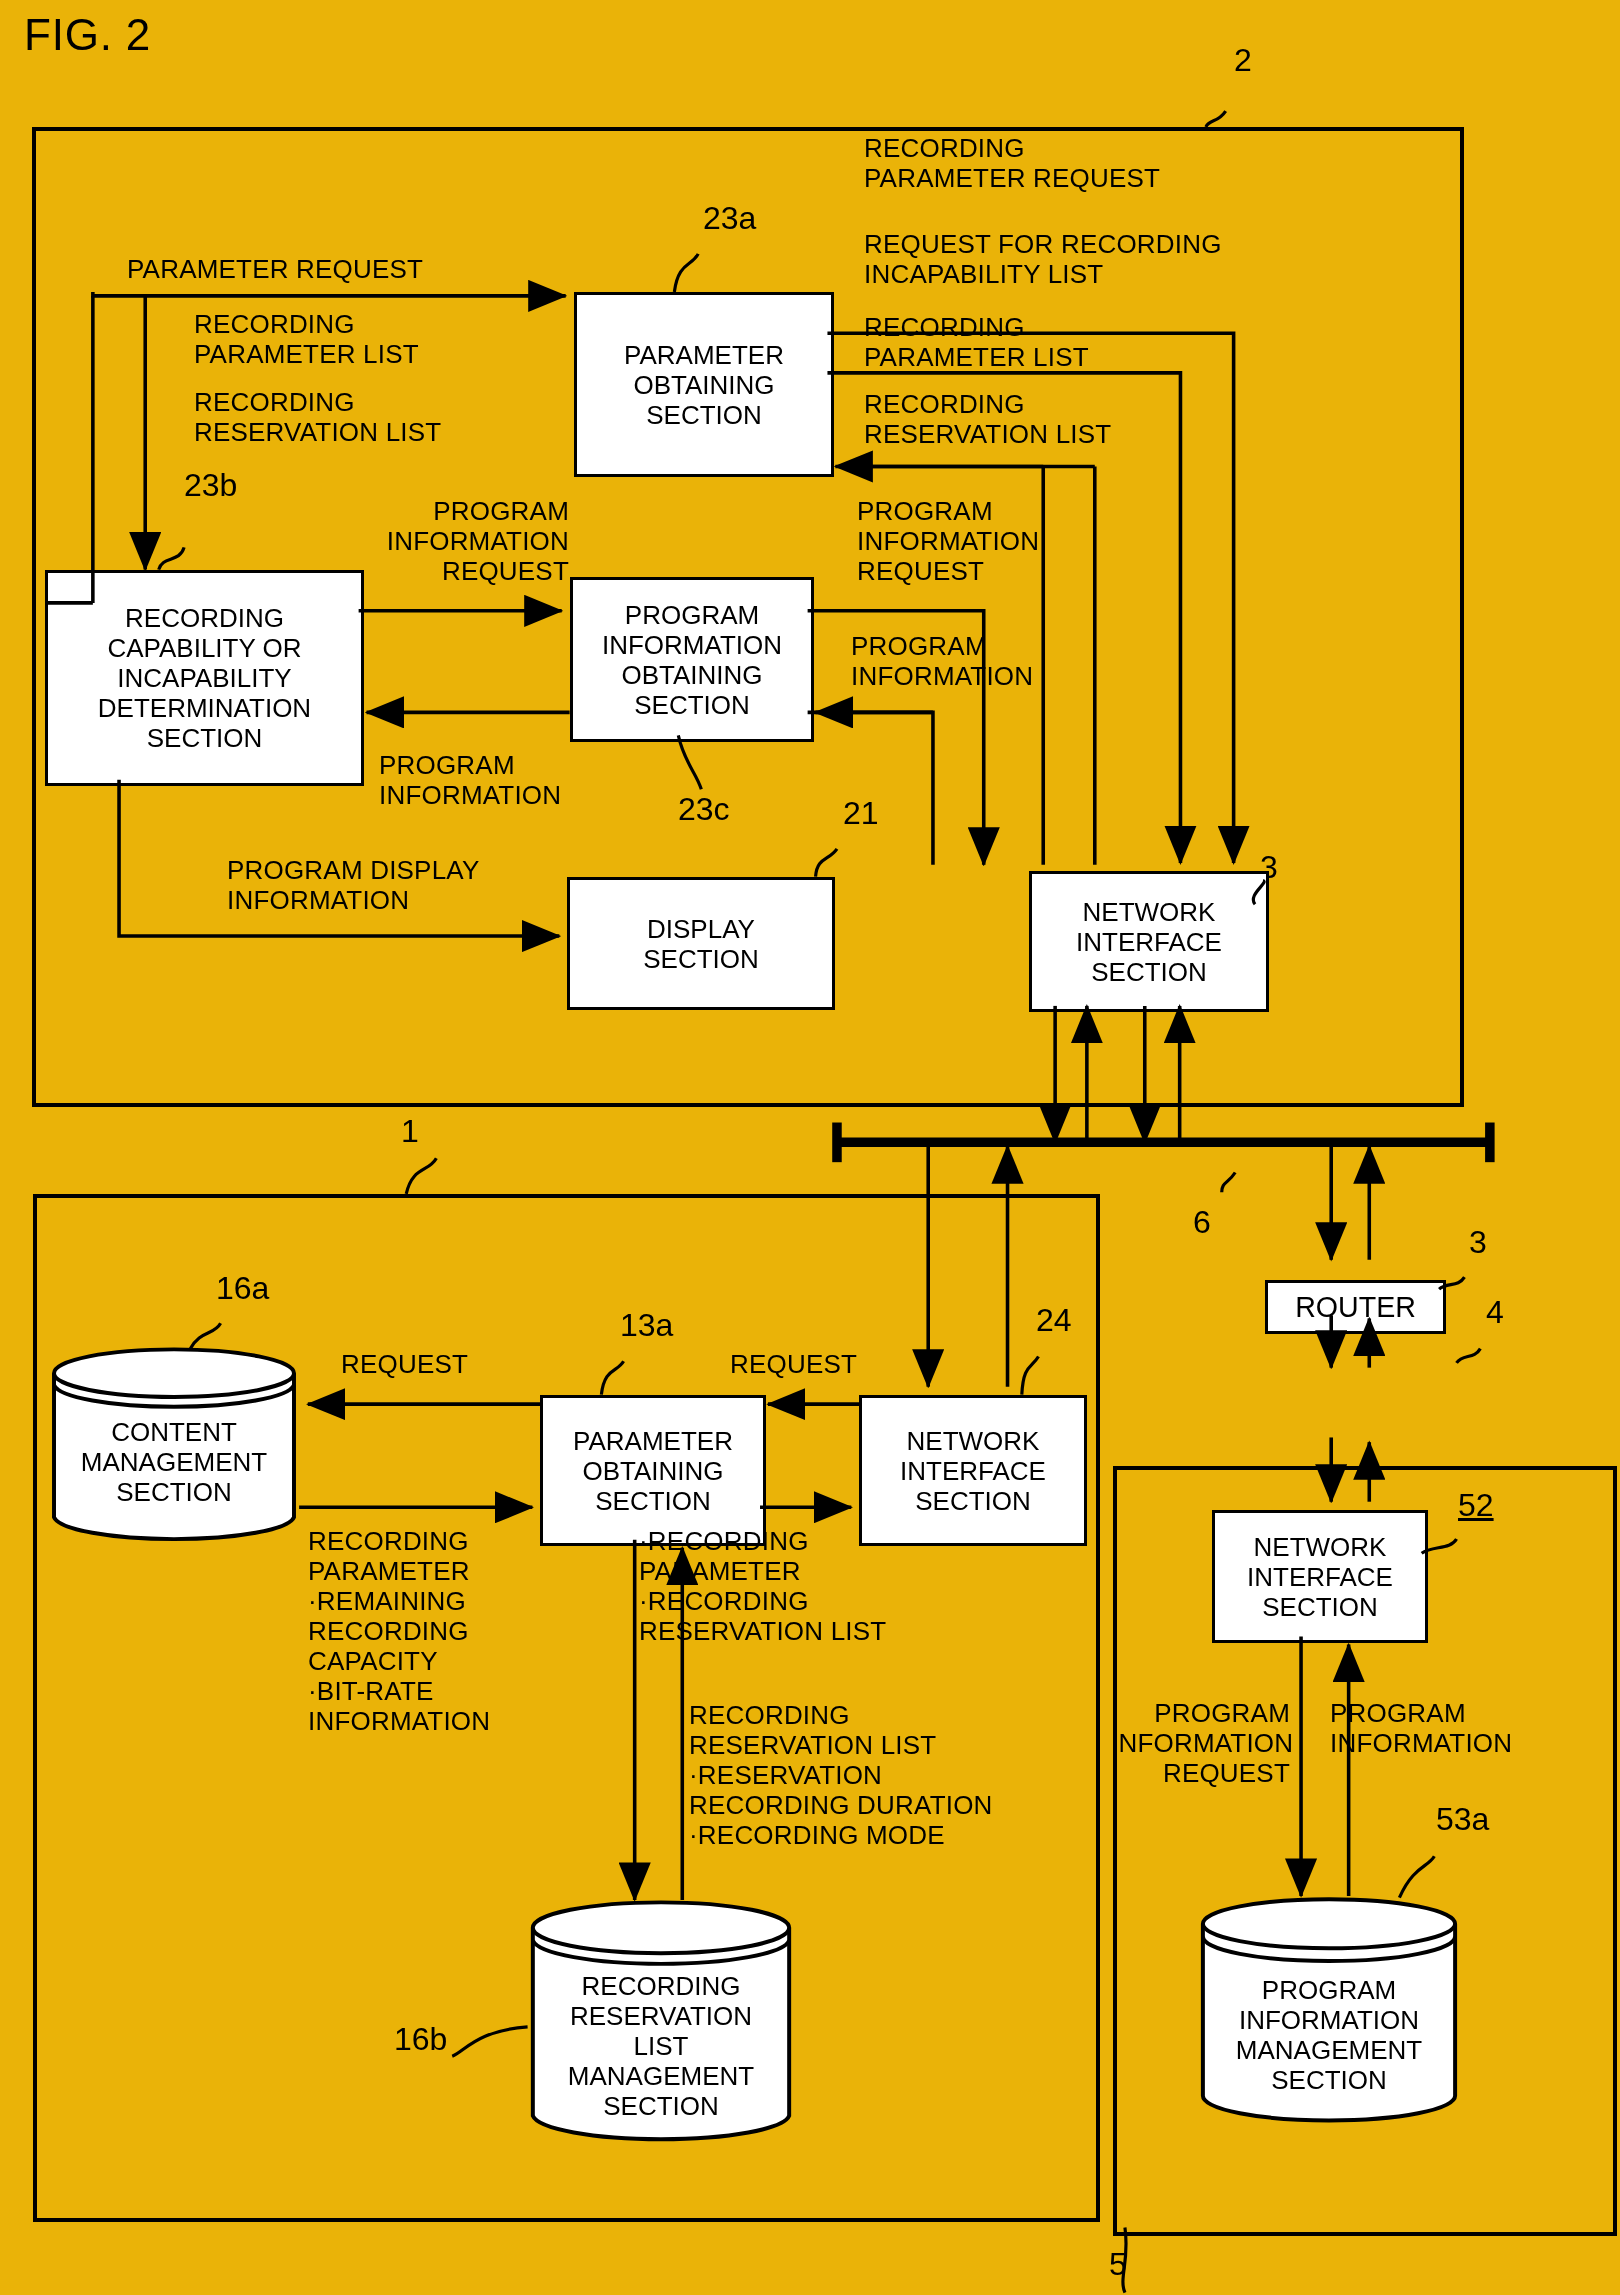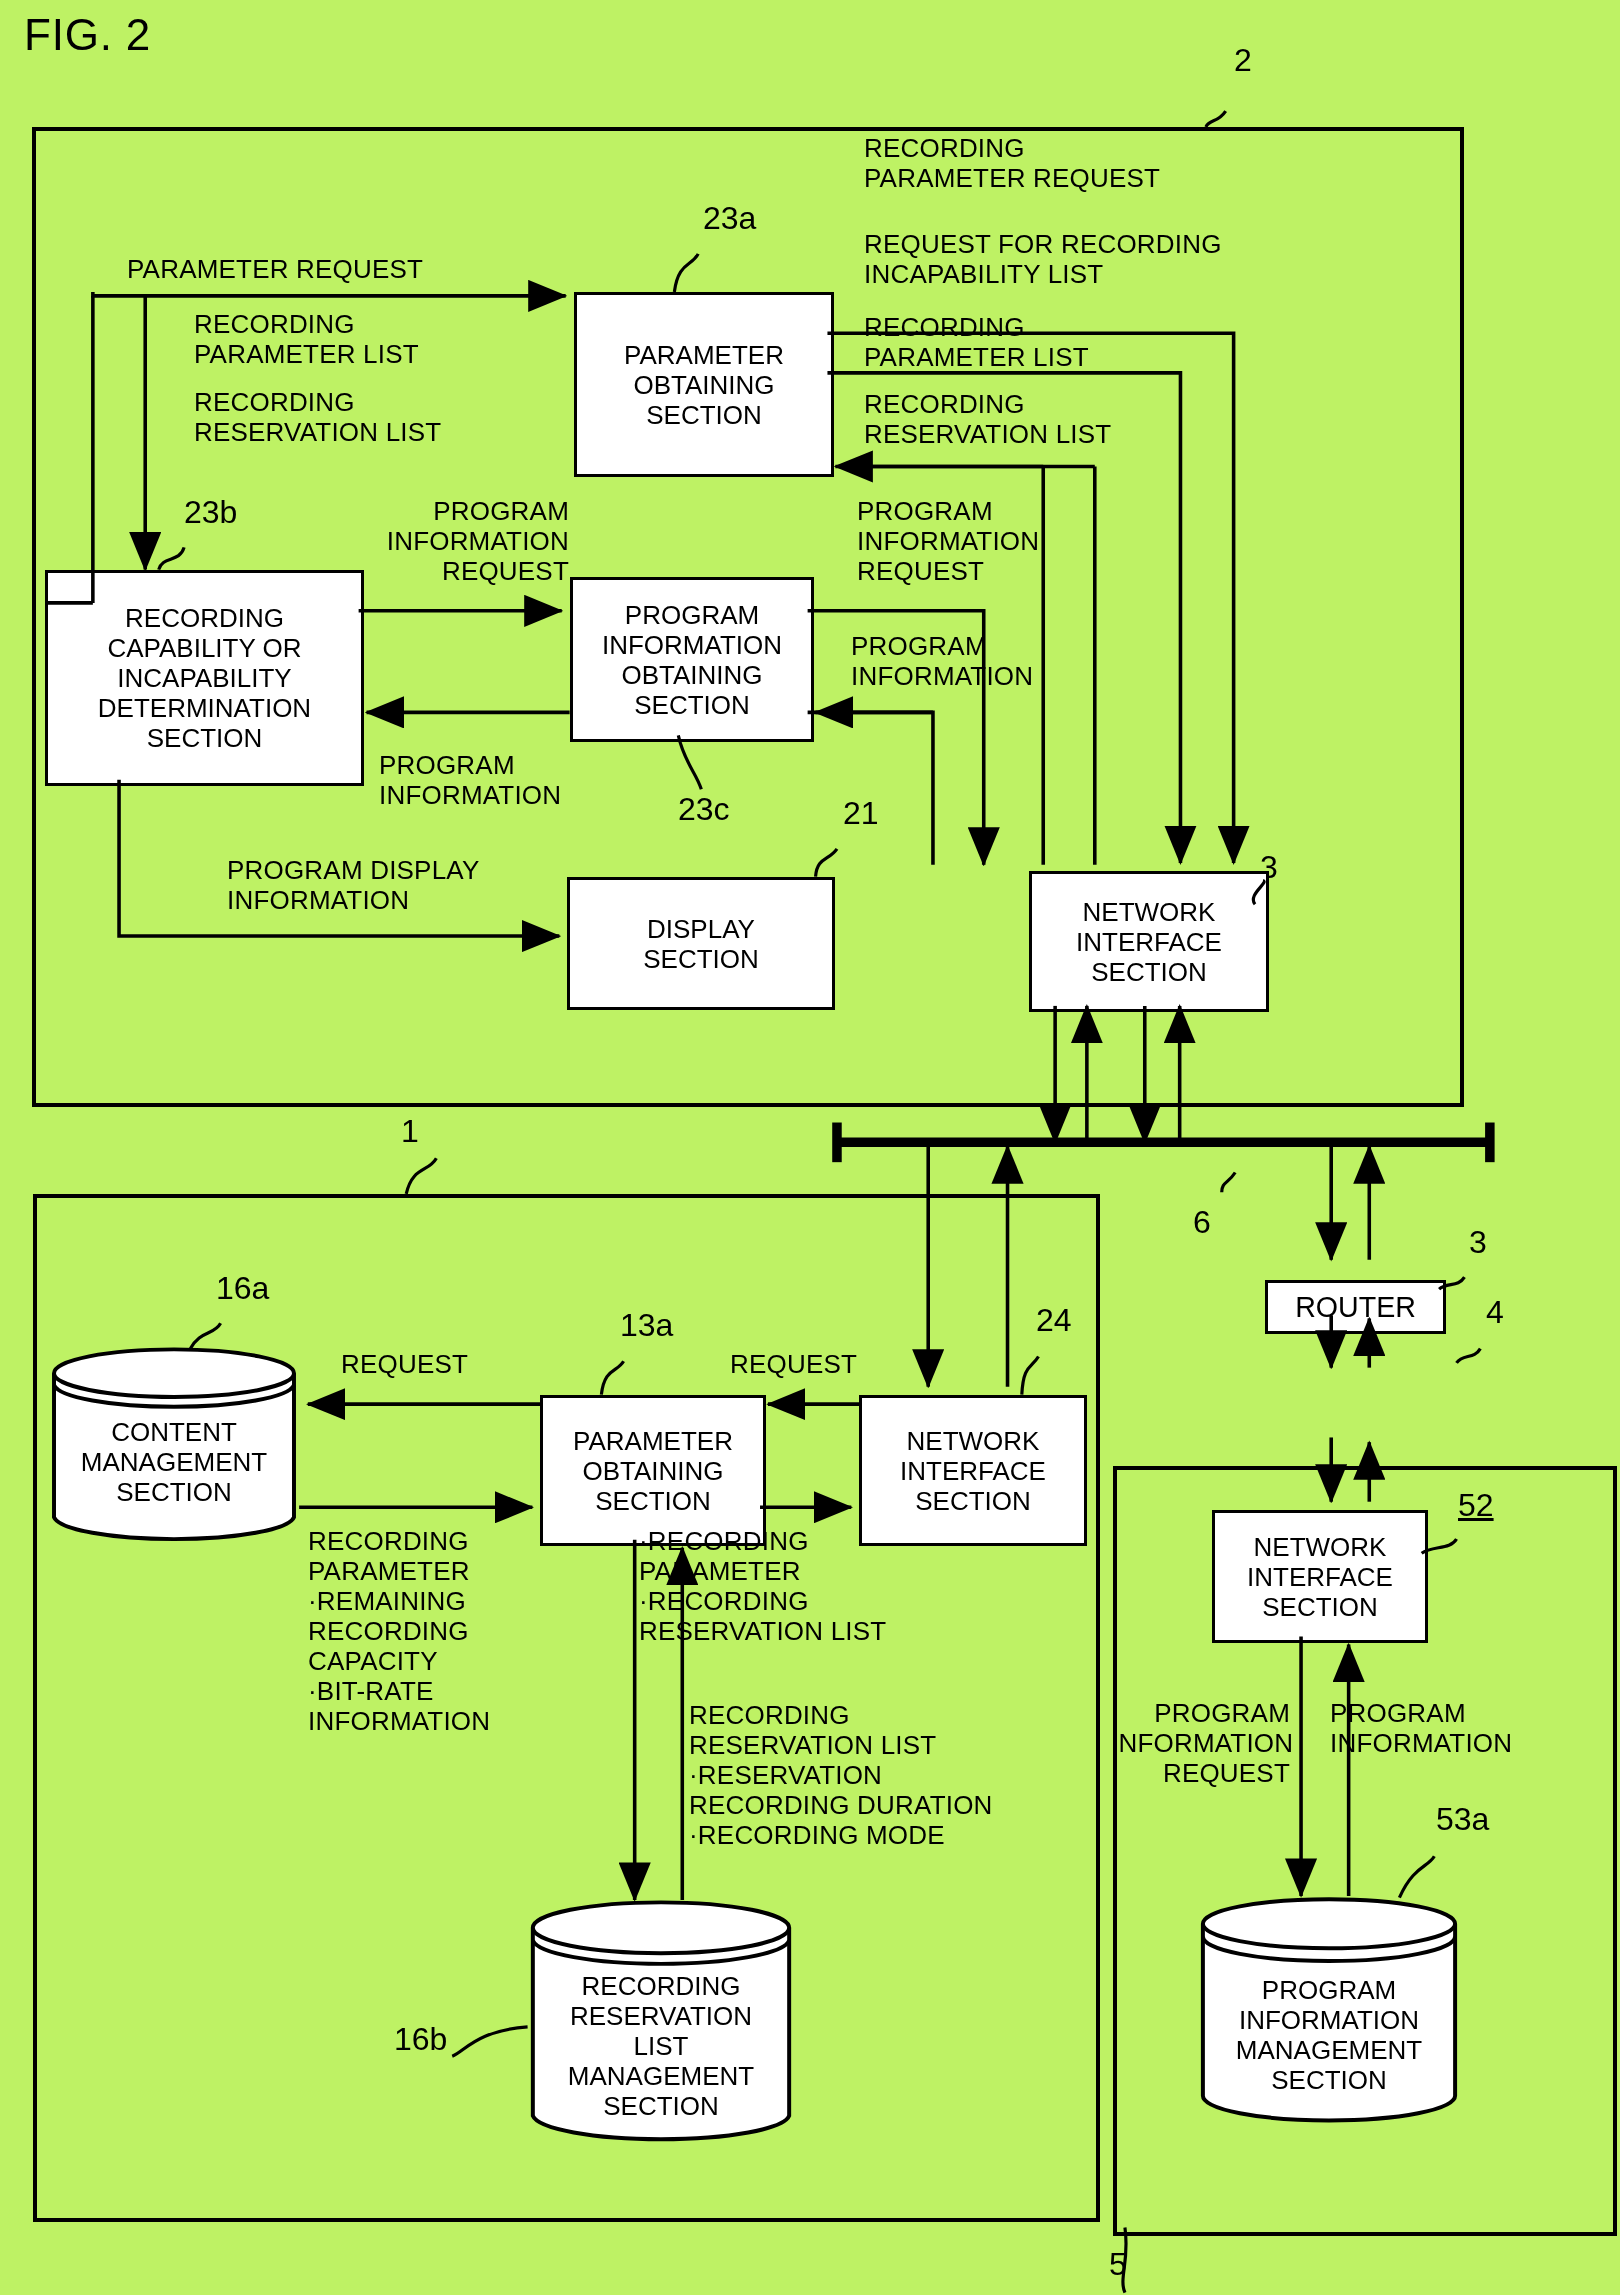--- a/index.html
+++ b/index.html
@@ -1,16 +1,16 @@
 <!DOCTYPE html>
 <html style="font-size:12.7px"><head>
 <meta charset="utf-8">
 <style>
   html,body{margin:0;padding:0;background:#fff;}
-  #root{position:relative;width:1620px;height:2295px;background:#bef264;
+  #root{position:relative;width:1620px;height:2295px;background:#eab308;
         font-family:"Liberation Sans", sans-serif; color:#000;}
   svg#wires{position:absolute;left:0;top:0;width:1620px;height:2295px;overflow:visible;}
   .lbl{position:absolute;font-size:26px;line-height:30px;letter-spacing:0.2px;white-space:pre;}
   .lbl.r{text-align:right;}
   .refnum{position:absolute;font-size:32px;line-height:33px;white-space:pre;}
   .figtitle{position:absolute;font-size:44px;letter-spacing:0.8px;}
   .box{position:absolute;border:3.2px solid #000;background:#fff;
        display:flex;align-items:center;justify-content:center;text-align:center;
        font-size:26px;line-height:30px;white-space:pre;}
   .outer{position:absolute;border:4px solid #000;background:transparent;}
@@ -30,21 +30,21 @@
 
   <div class="refnum" style="left:1234px;top:44px;">2</div>
   <div class="refnum" style="left:401px;top:1115px;">1</div>
   <div class="refnum" style="left:1193px;top:1206px;">6</div>
   <div class="refnum" style="left:1469px;top:1226px;">3</div>
   <div class="refnum" style="left:1486px;top:1296px;">4</div>
   <div class="refnum" style="left:1109px;top:2248px;">5</div>
   <div class="refnum" style="left:1260px;top:851px;">3</div>
   <div class="refnum" style="left:843px;top:797px;text-align:right;">21</div>
   <div class="refnum" style="left:703px;top:202px;">23a</div>
-  <div class="refnum" style="left:184px;top:496px;">23b</div>
+  <div class="refnum" style="left:184px;top:469px;">23b</div>
   <div class="refnum" style="left:678px;top:793px;">23c</div>
   <div class="refnum" style="left:1036px;top:1304px;">24</div>
   <div class="refnum" style="left:620px;top:1309px;">13a</div>
   <div class="refnum" style="left:216px;top:1272px;">16a</div>
   <div class="refnum" style="left:394px;top:2023px;">16b</div>
   <div class="refnum" style="left:1458px;top:1489px;text-decoration:underline;">52</div>
   <div class="refnum" style="left:1436px;top:1803px;">53a</div>
 
   <div class="box" style="left:574px;top:292px;width:254px;height:179px;">PARAMETER
 OBTAINING

